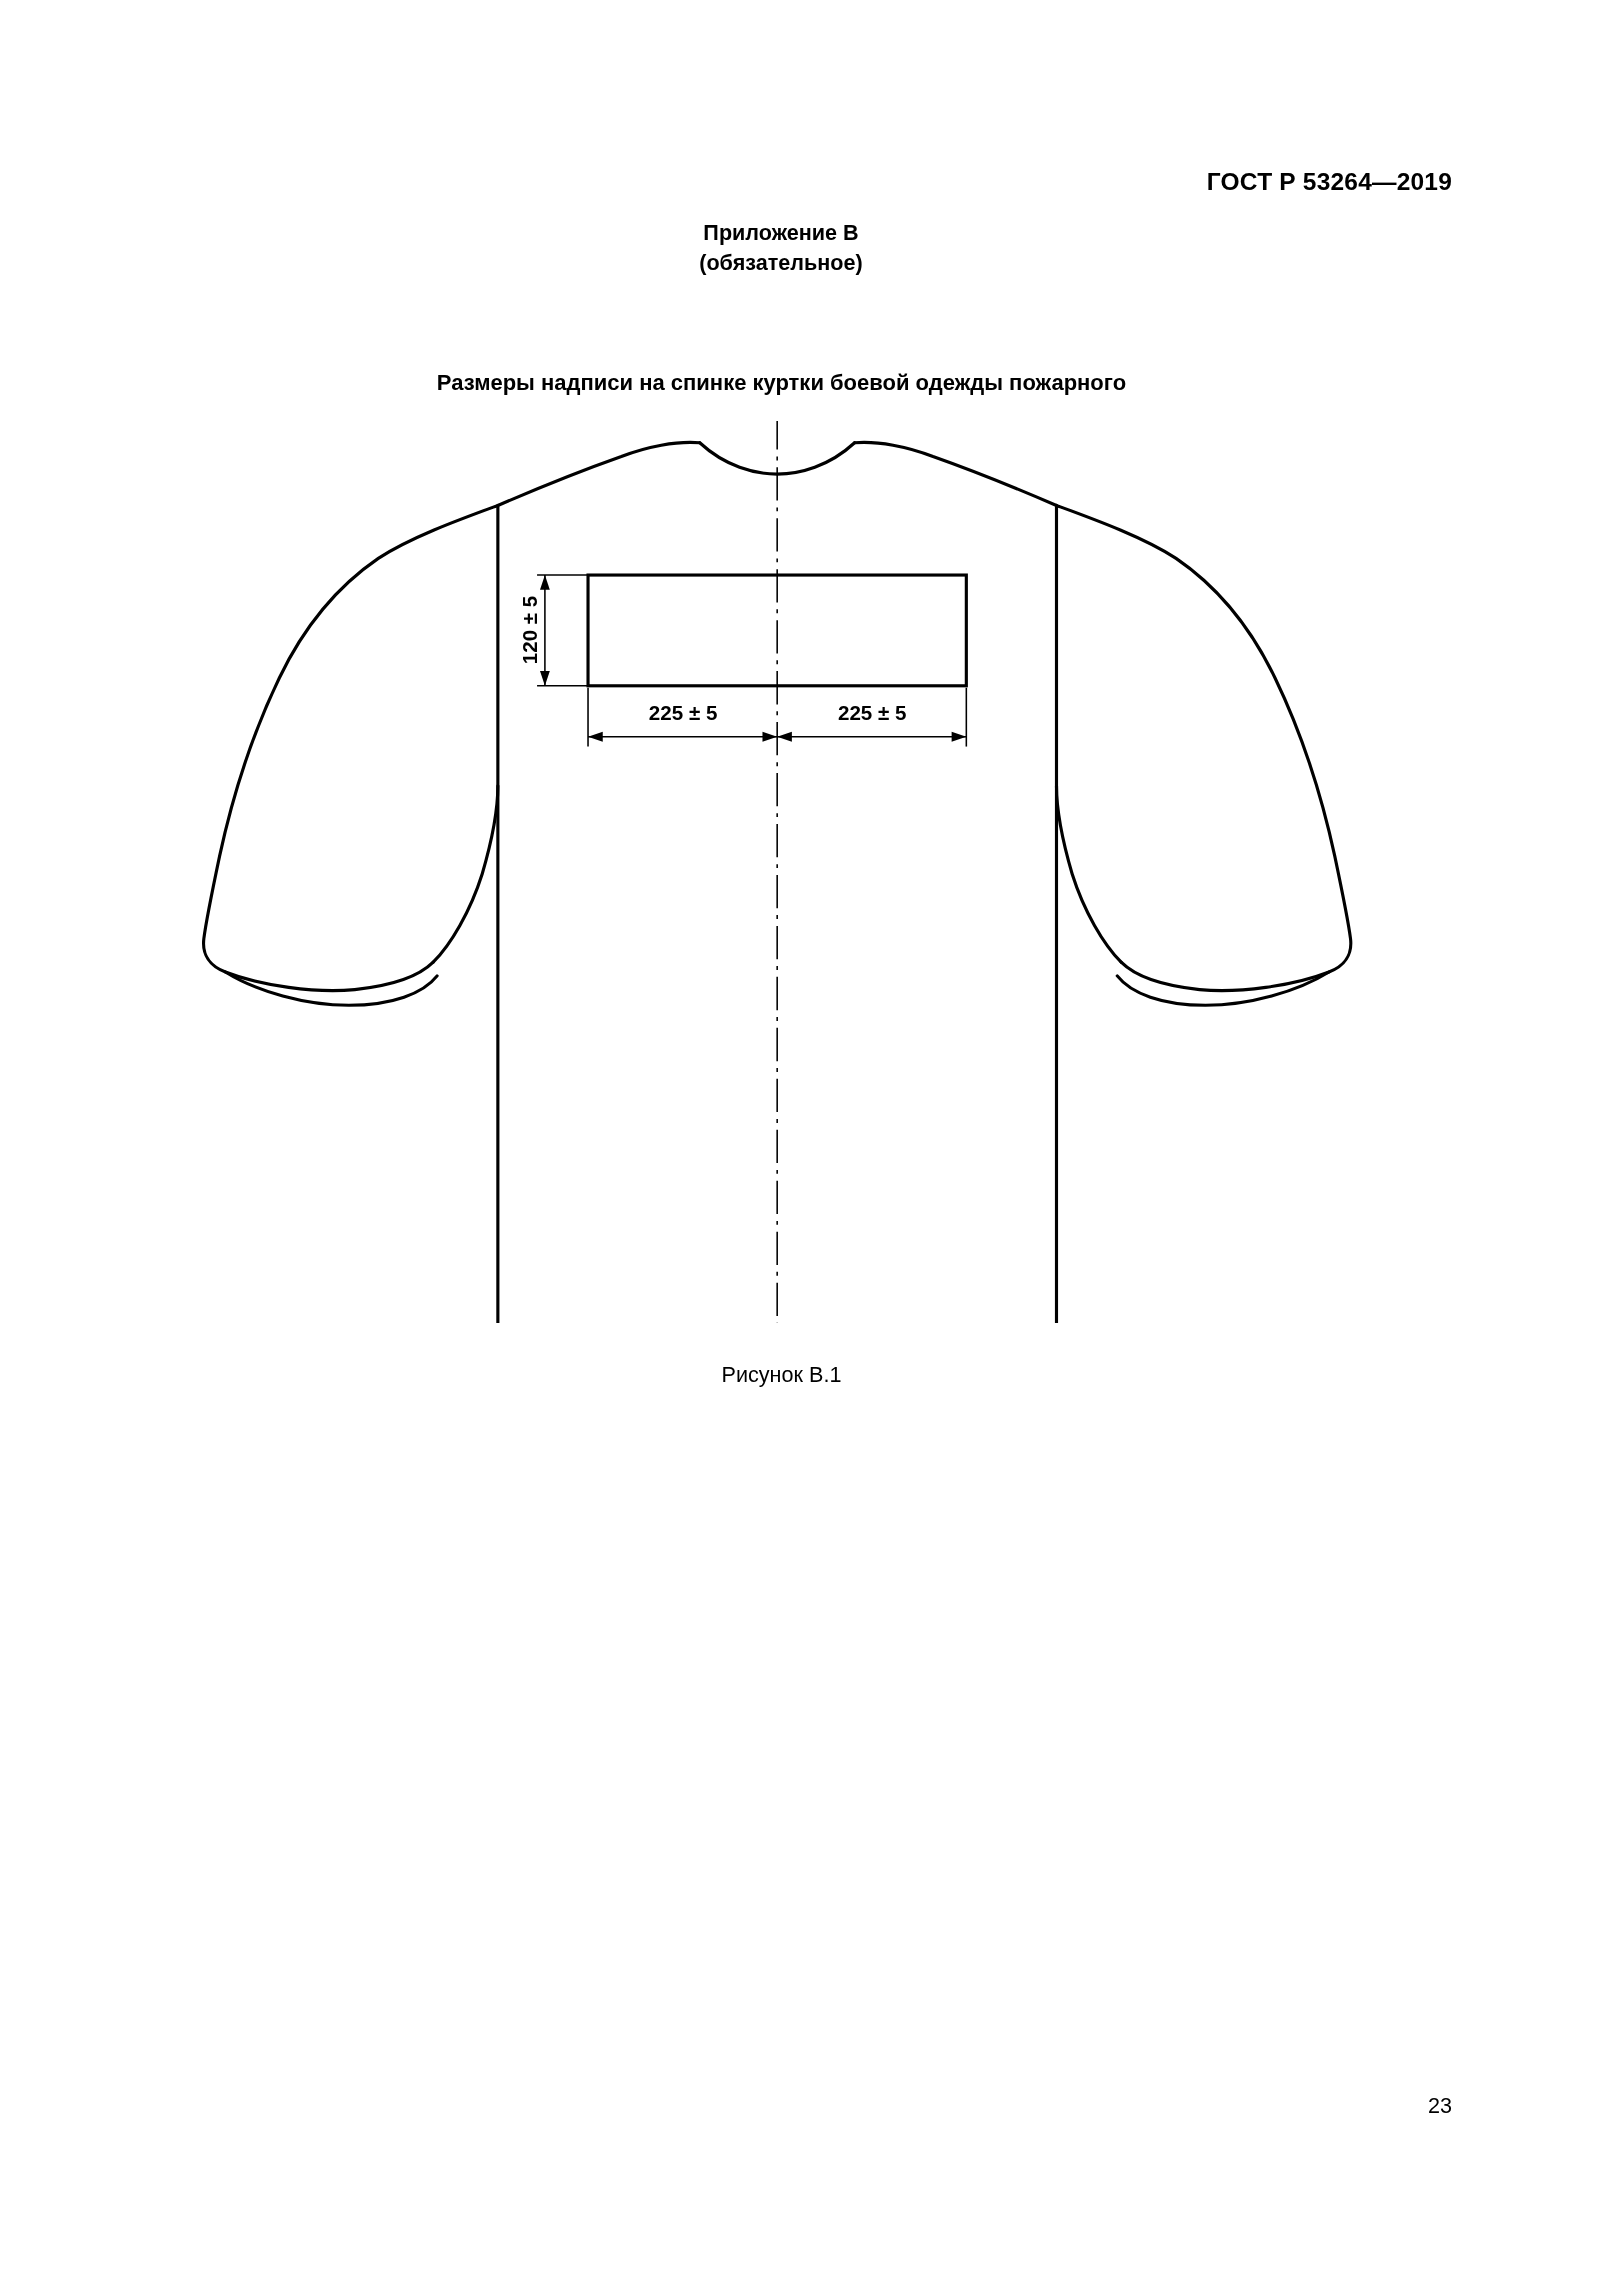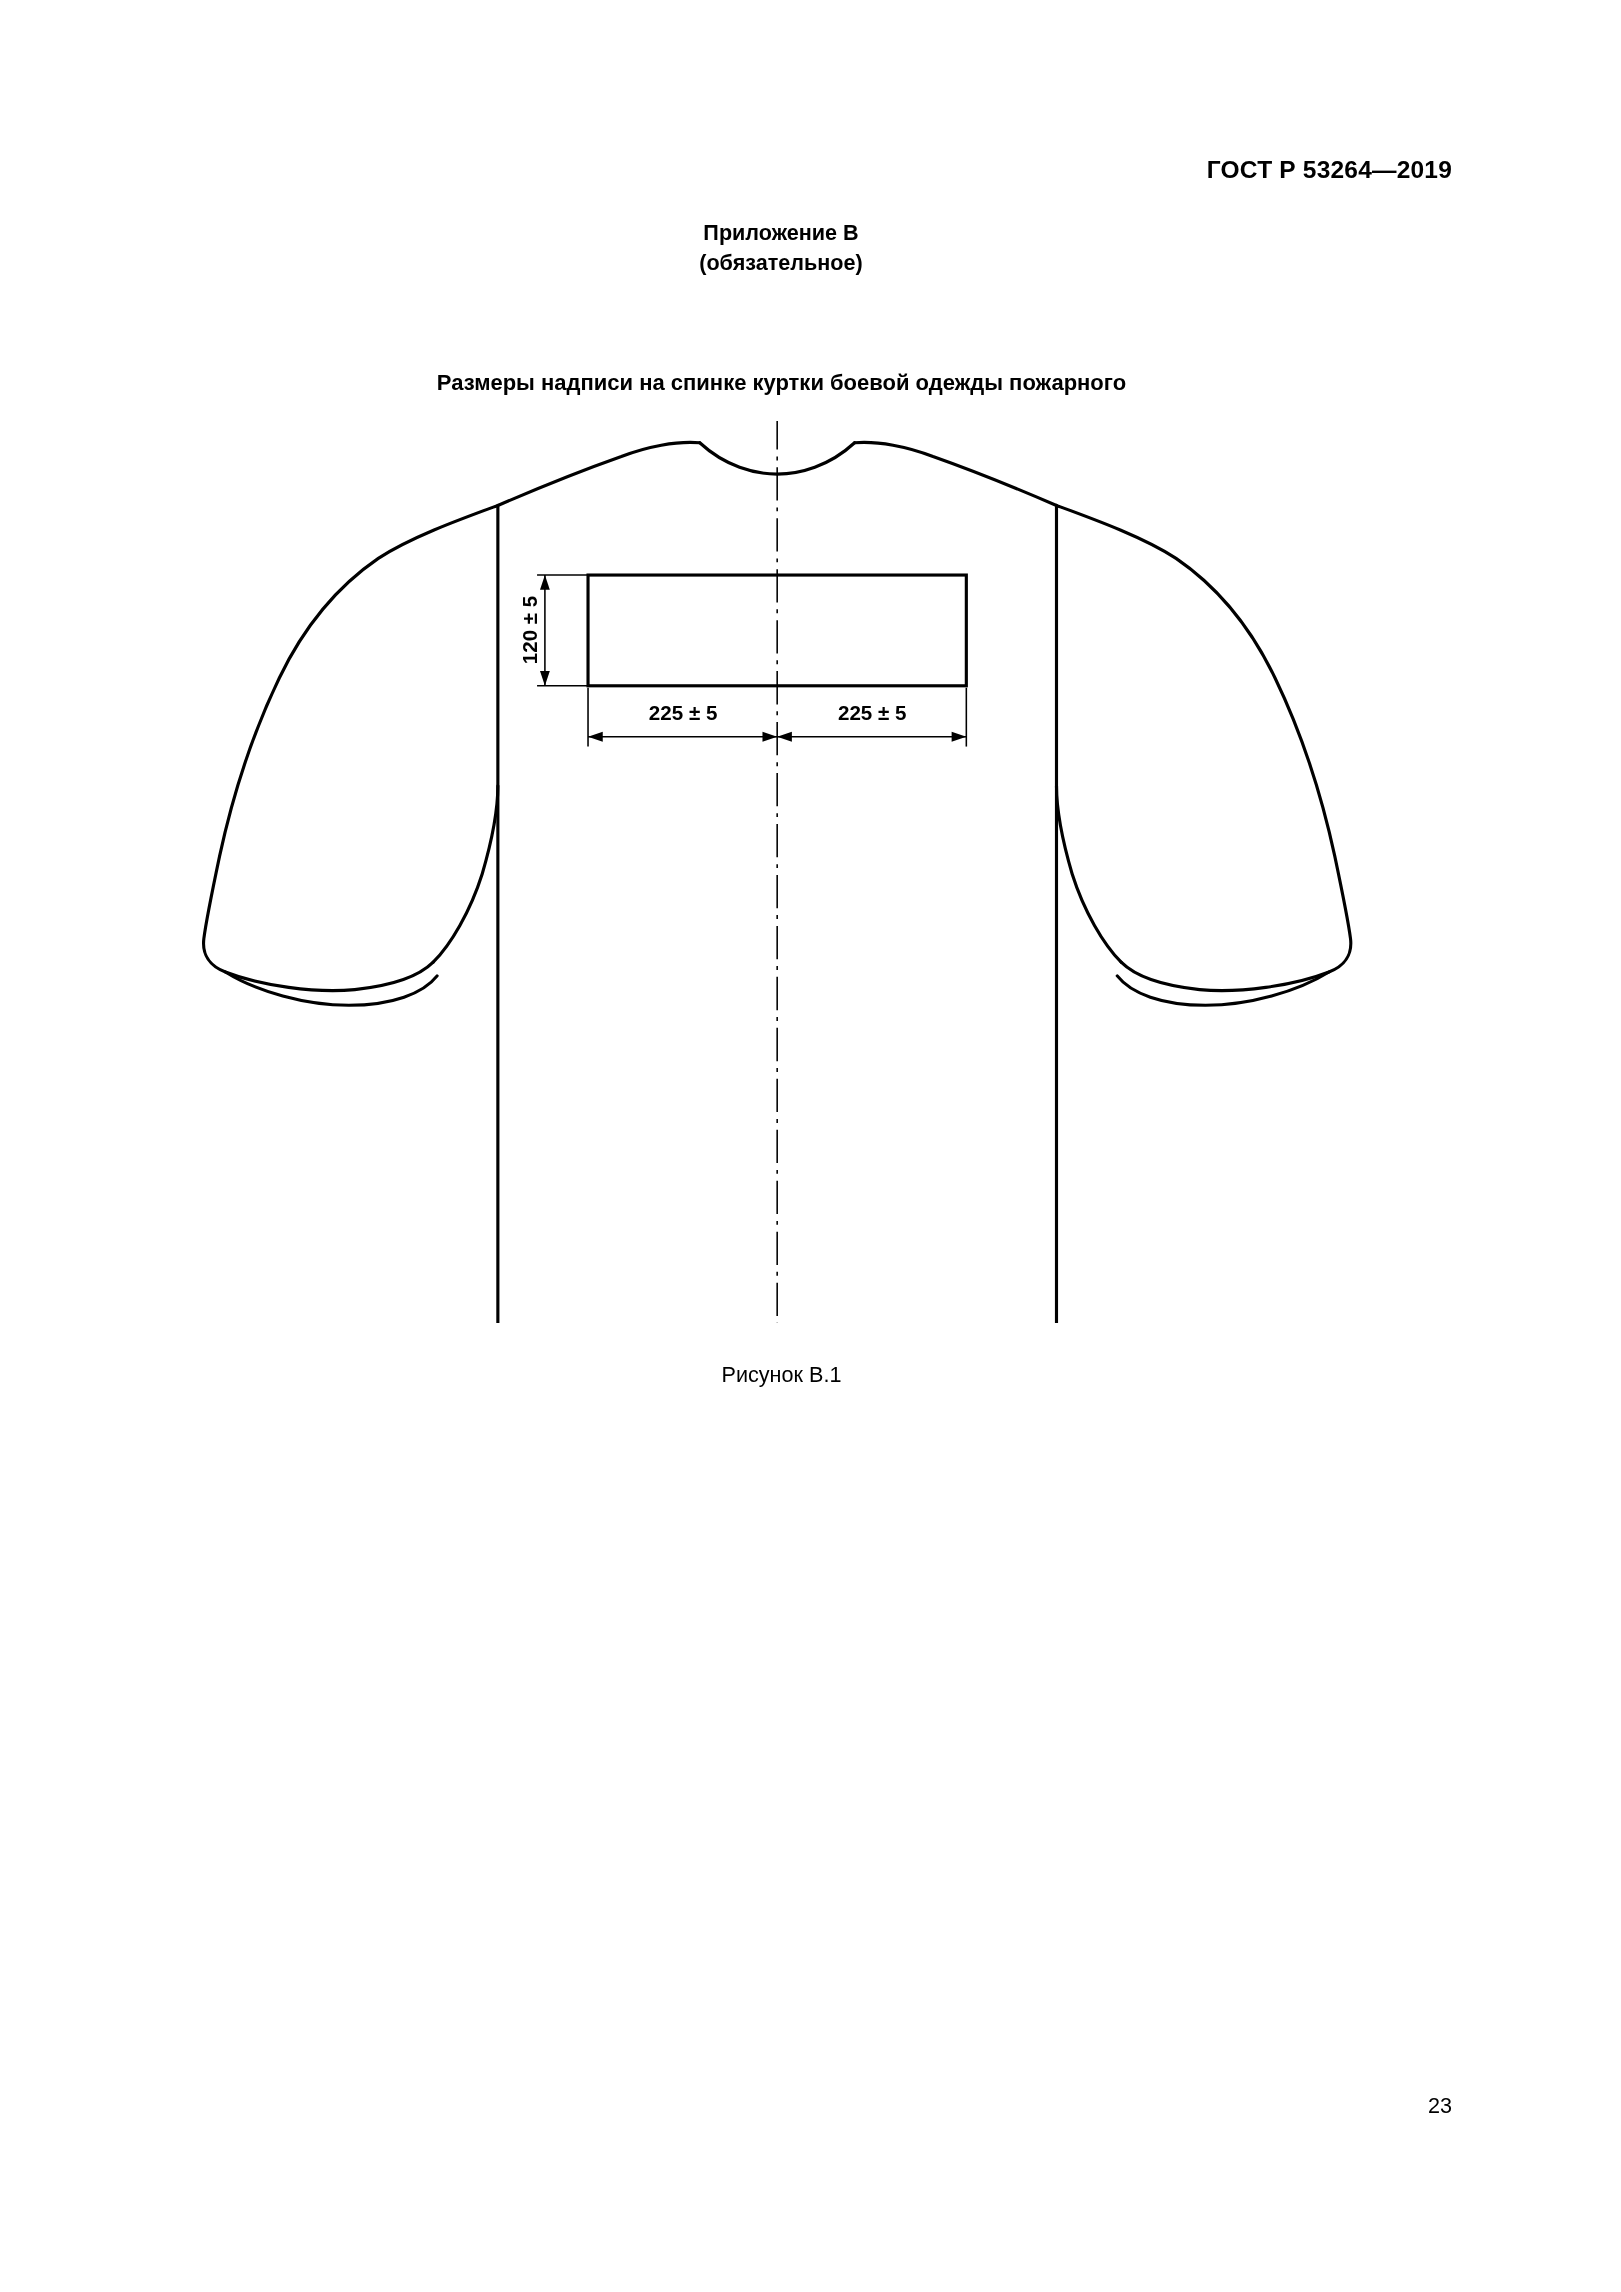--- a/index.html
+++ b/index.html
@@ -17,21 +17,21 @@
   }
   .page {
     position: absolute;
     left: 0; top: 0;
     width: 1621px;
     height: 2293px;
   }
   .doc-header {
     position: absolute;
     right: 169px;
-    top: 156px;
+    top: 168px;
     font-size: 24.5px;
     font-weight: bold;
     letter-spacing: 0.2px;
     white-space: nowrap;
   }
   .annex-block {
     position: absolute;
     left: 0;
     top: 218px;
     width: 1621px;

